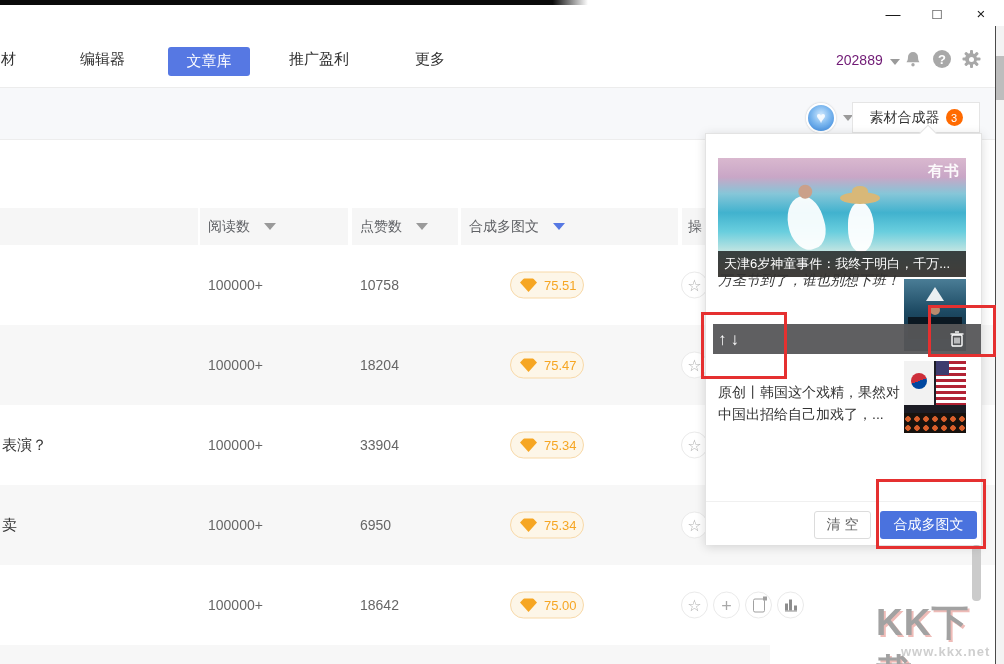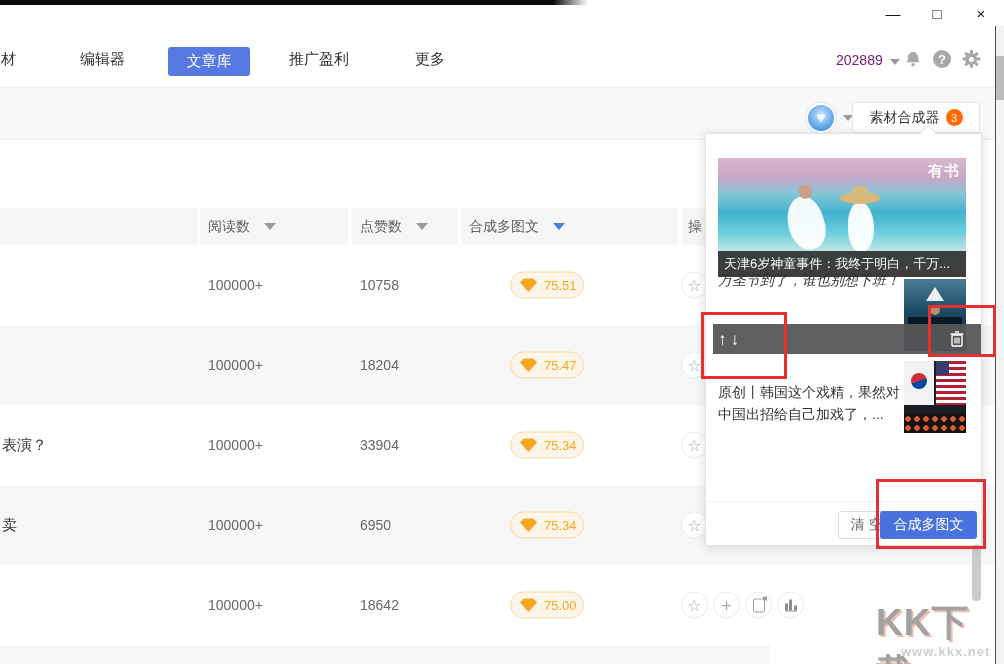--- a/index.html
+++ b/index.html
@@ -150,21 +150,21 @@
     display:flex; align-items:center; z-index:5; }
   .hover-bar .arrow { color:#fff; font-size:17px; font-weight:bold; line-height:1; cursor:pointer; }
   .arrow-up { margin-left:5px; }
   .arrow-down { margin-left:4px; }
   .trash-btn { position:absolute; right:16px; top:6px; cursor:pointer; }
 
   .panel-footer { position:absolute; left:0; top:367px; width:275px; height:44px; border-top:1px solid #f0f0f0;
     background:#fff; }
   .btn-clear { position:absolute; left:108px; top:9px; width:57px; height:28px; background:#fff;
     border:1px solid #dcdcdc; border-radius:3px; color:#666; font-size:14px; display:flex;
-    align-items:center; justify-content:center; cursor:pointer;margin-left:24px; }
+    align-items:center; justify-content:center; cursor:pointer; }
   .btn-compose { position:absolute; left:174px; top:9px; width:97px; height:28px; background:#4a72de;
     border:none; border-radius:3px; color:#ffffff; font-size:14px; display:flex; align-items:center;
     justify-content:center; cursor:pointer; }
 
   
   .red-box { position:absolute; border:3px solid #e53030; z-index:50; pointer-events:none; }
   .rb1 { left:701px; top:312px; width:86px; height:67px; }
   .rb2 { left:928px; top:305px; width:68px; height:52px; }
   .rb3 { left:876px; top:479px; width:110px; height:70px; }
 

